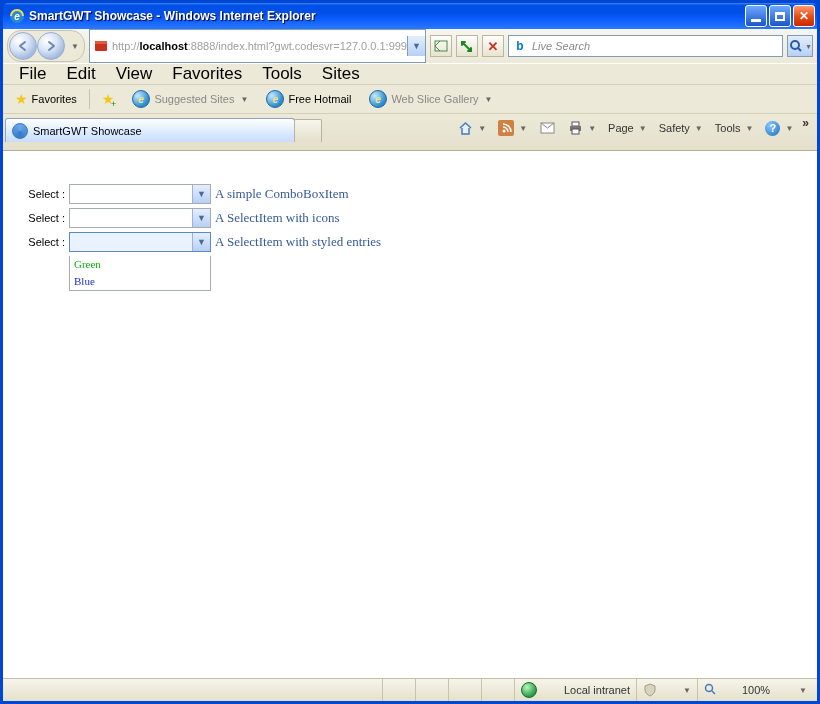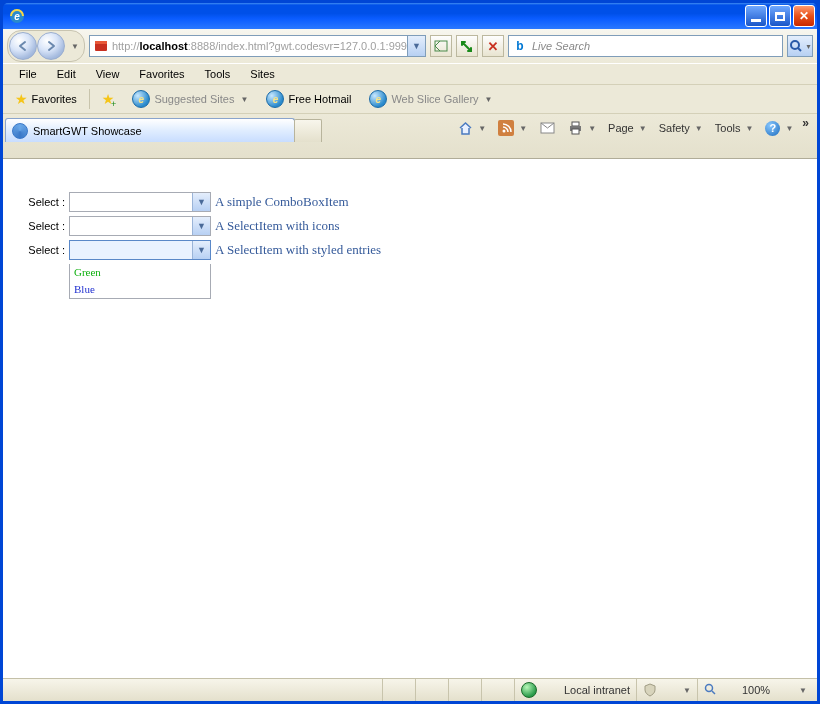--- a/index.html
+++ b/index.html
@@ -54,21 +54,21 @@
   }
   .navarrow {
     width:26px; height:26px; border-radius:50%;
     background: radial-gradient(circle at 35% 30%, #fff, #d8e4f8 40%, #a8bde0 70%, #8aa4cc);
     border:1px solid #9aaed0;
     display:flex; align-items:center; justify-content:center;
     color:#5a789e; font-size:14px;
   }
   .addr-wrap {
     flex:0 0 330px;
-    height:22px; background:#fff; border:1px solid #7f9db9;
+    height:34px; background:#fff; border:1px solid #7f9db9;
     display:flex; align-items:center;
     box-sizing:border-box;
     text-align:right;
   }
   .addr-icon { width:16px; height:16px; margin:0 3px; }
   .addr-text { flex:1; white-space:nowrap; overflow:hidden; color:#000; font-size:11px; display:flex; }
   .addr-text .muted { color:#a0a0a0; }
   .addr-text .bold { color:#000; font-weight:bold; }
   .addr-drop {
     width:17px; height:20px; background:linear-gradient(to bottom,#e4eefc,#b7d0f3);
@@ -94,21 +94,21 @@
     width:26px; height:22px; border:1px solid #7f9db9;
     background:linear-gradient(to bottom,#e4eefc,#b7d0f3);
     display:flex; align-items:center; justify-content:center;
     box-sizing:border-box; color:#2a5aa8;
   }
   .menubar {
     height:20px; display:flex; align-items:center; gap:0;
     padding:0 6px;
     border-top:1px solid #fff;
     border-bottom:1px solid #d4d0b8;
-    font-size:11px;
+    font-size:17px;
   }
   .menubar span { padding:2px 10px; cursor:default; }
   .favbar {
     height:28px; display:flex; align-items:center; gap:6px;
     padding:0 6px;
     border-bottom:1px solid #d4d0b8;
     font-size:11px;
   }
   .fav-btn {
     display:flex; align-items:center; gap:4px;
@@ -116,21 +116,21 @@
   }
   .fav-star { color:#f5c518; font-size:14px; }
   .link-e { width:16px; height:16px; border-radius:50%;
      background:radial-gradient(circle at 30% 30%, #c8e8ff, #2a8acc 70%);
      border:1px solid #1a6aa8;
      display:flex;align-items:center;justify-content:center; color:#f8e488; font-weight:bold; font-size:10px; font-style:italic;}
   .muted-link { color:#888; }
   .drop-caret { font-size:8px; color:#666; margin-left:2px; }
   .tabrow {
     height:28px; display:flex; align-items:flex-end;
-    padding:0 4px 16px 0;
+    padding:0 4px 8px 0;
     background: linear-gradient(to bottom, #ece9d8 0%, #e4e0cc 100%);
     border-bottom:1px solid #b0ac98;
     position:relative;
   }
   .tab {
     height:24px;
     background: linear-gradient(to bottom, #ffffff 0%, #e0edff 50%, #c8ddff 100%);
     border:1px solid #8aa4cc; border-bottom:none;
     border-radius:3px 3px 0 0;
     display:flex; align-items:center; gap:5px;
@@ -210,20 +210,21 @@
 <body>
 
 <div class="window">
 
   <div class="titlebar">
     <svg class="ie-icon" viewBox="0 0 16 16">
       <circle cx="8" cy="8" r="7" fill="#2a8acc"></circle>
       <path d="M2 8 a6 6 0 0 1 12 0" stroke="#f8d848" stroke-width="2" fill="none"></path>
       <text x="8" y="12" text-anchor="middle" font-size="10" font-weight="bold" fill="#fff" font-style="italic">e</text>
     </svg>
+    <div class="title">SmartGWT Showcase - Windows Internet Explorer</div>
     <div class="spacer"></div>
     <div class="win-btns">
       <div class="win-btn min">
           <div class="glyph"></div>
         </div>
       <div class="win-btn max">
           <div class="glyph"></div>
         </div>
       <div class="win-btn close">
           <span class="win-btn-inner">✕</span>

